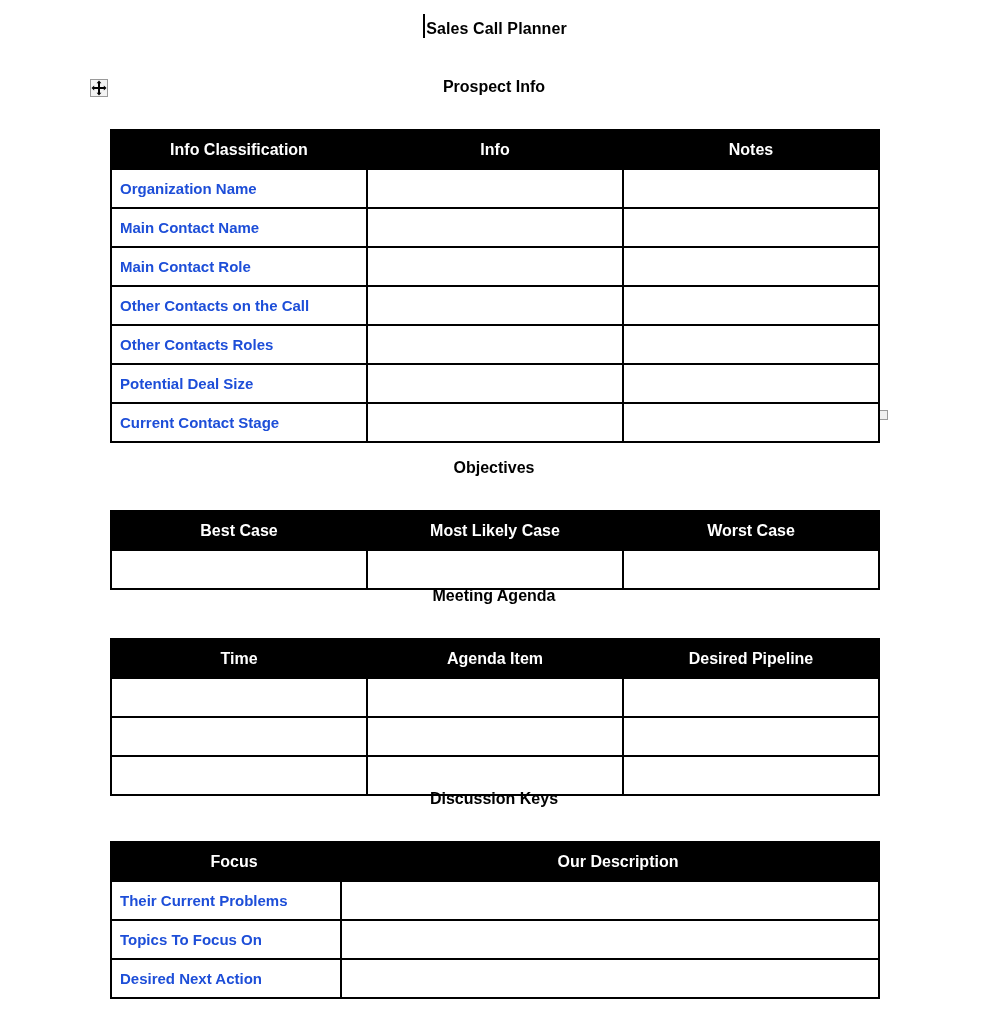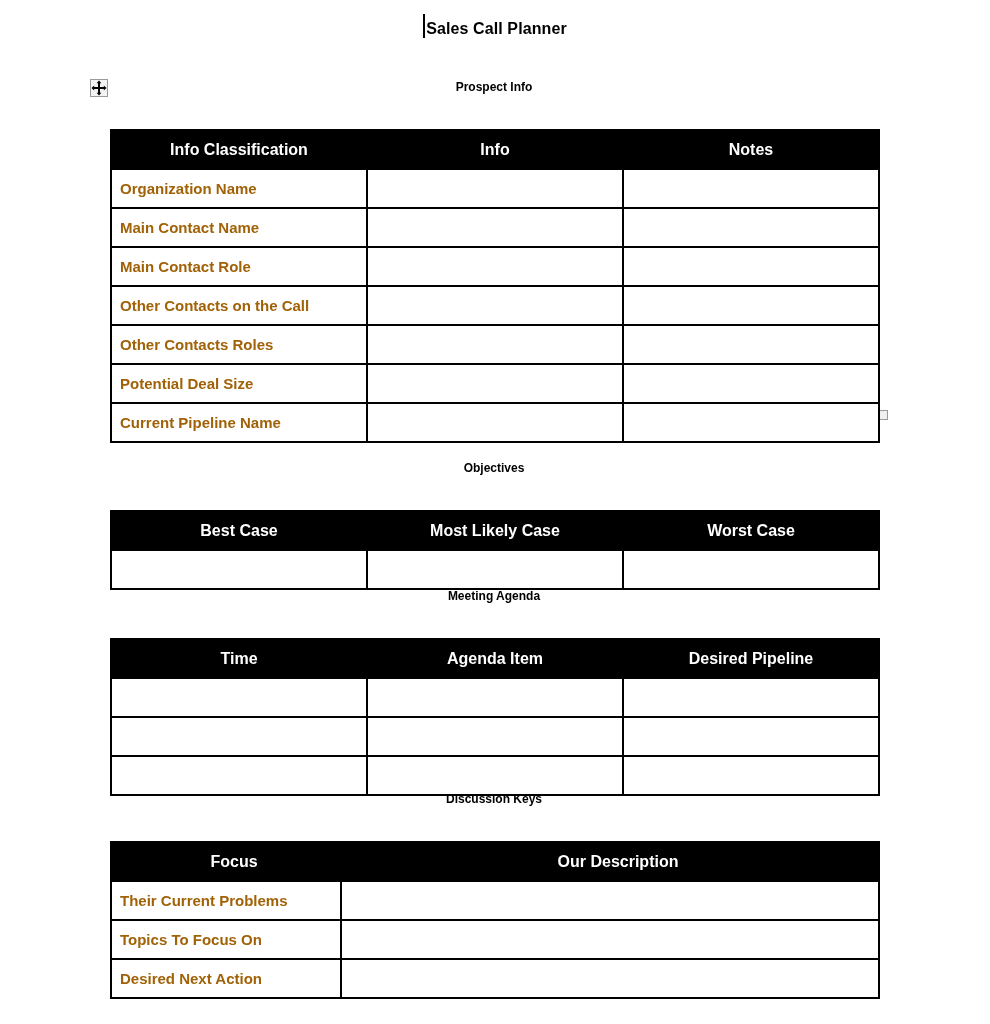--- a/index.html
+++ b/index.html
@@ -71,21 +71,21 @@
   }
 
   
   .section {
     position: absolute;
     left: 110px;
     width: 768px;
   }
   .section-title {
     text-align: center;
-    font-size: 12px;
+    font-size: 16px;
     font-weight: bold;
     line-height: 20px;
     margin-bottom: 5px;
   }
 
   table.grid {
     border-collapse: collapse;
     width: 768px;
     table-layout: fixed;
     border: 2px solid #000;
@@ -102,21 +102,21 @@
   }
   table.grid thead th {
     background: #000000;
     color: #ffffff;
     height: 39px;
     text-align: center;
     font-size: 16px;
   }
   table.grid tbody td {
     background: #ffffff;
-    color: #a16207;
+    color: #1d4ed8;
     height: 39px;
     text-align: left;
   }
   table.grid tbody td.blank { }
 
   
   table.grid.left-head thead th {
     text-align: center;
     padding-left: 24px;
   }
@@ -195,21 +195,21 @@
           <td class="col-a">Other Contacts Roles</td>
           <td class="col-b blank"></td>
           <td class="col-c blank"></td>
         </tr>
         <tr>
           <td class="col-a">Potential Deal Size</td>
           <td class="col-b blank"></td>
           <td class="col-c blank"></td>
         </tr>
         <tr>
-          <td class="col-a">Current Pipeline Name</td>
+          <td class="col-a">Current Contact Stage</td>
           <td class="col-b blank"></td>
           <td class="col-c blank"></td>
         </tr>
       </tbody>
     </table>
   </div>
 
   <div class="section" id="sec-objectives">
     <div class="section-title">Objectives</div>
     <table class="grid">

